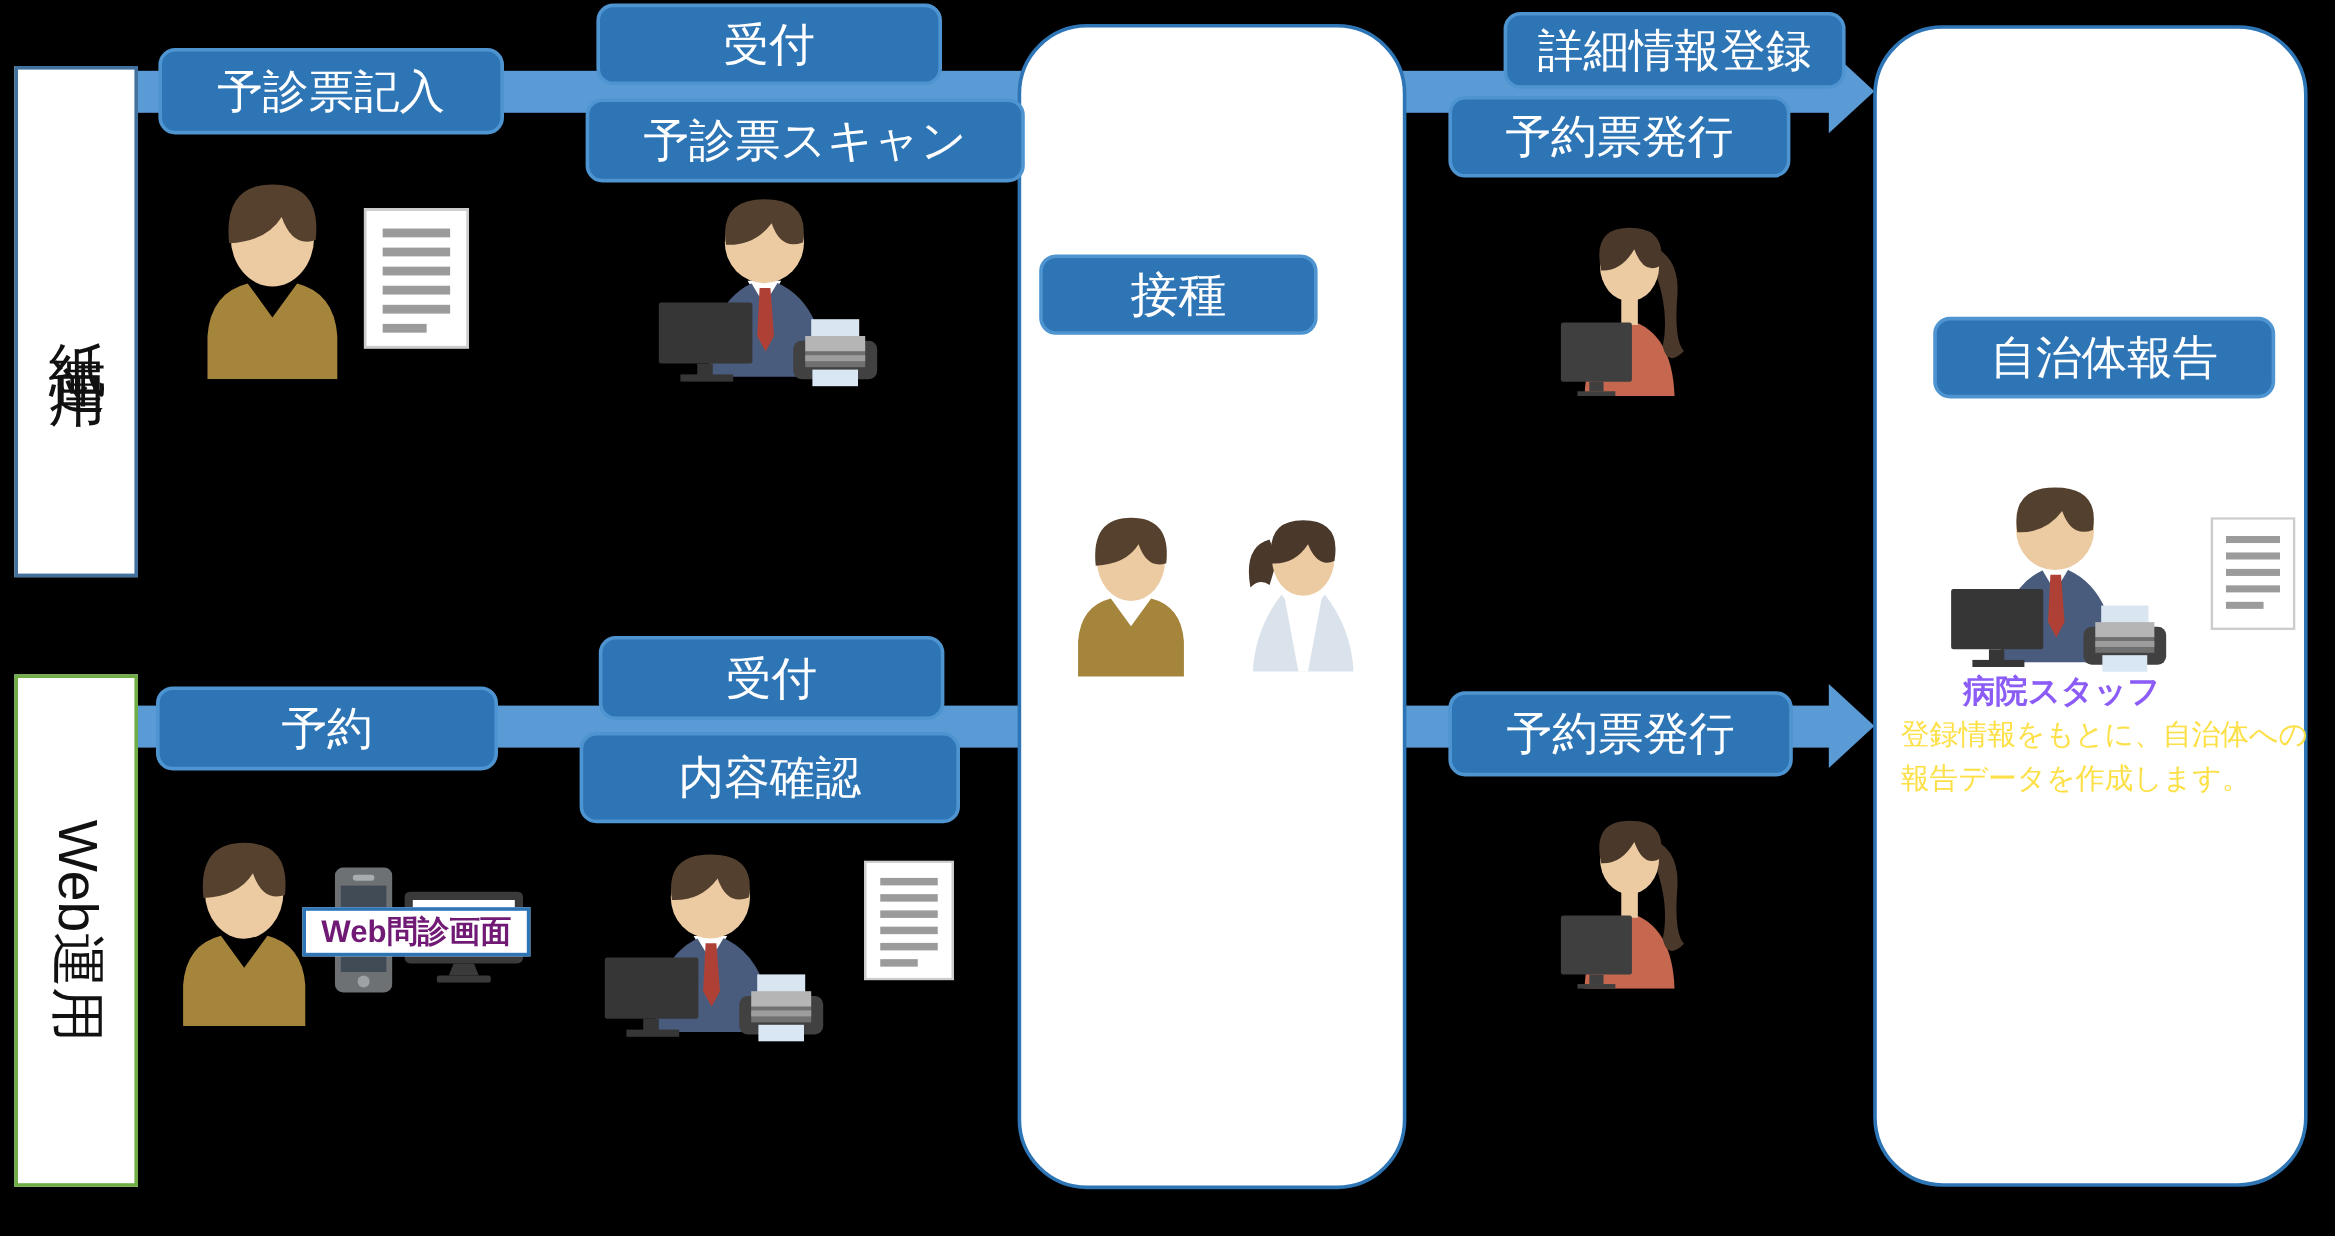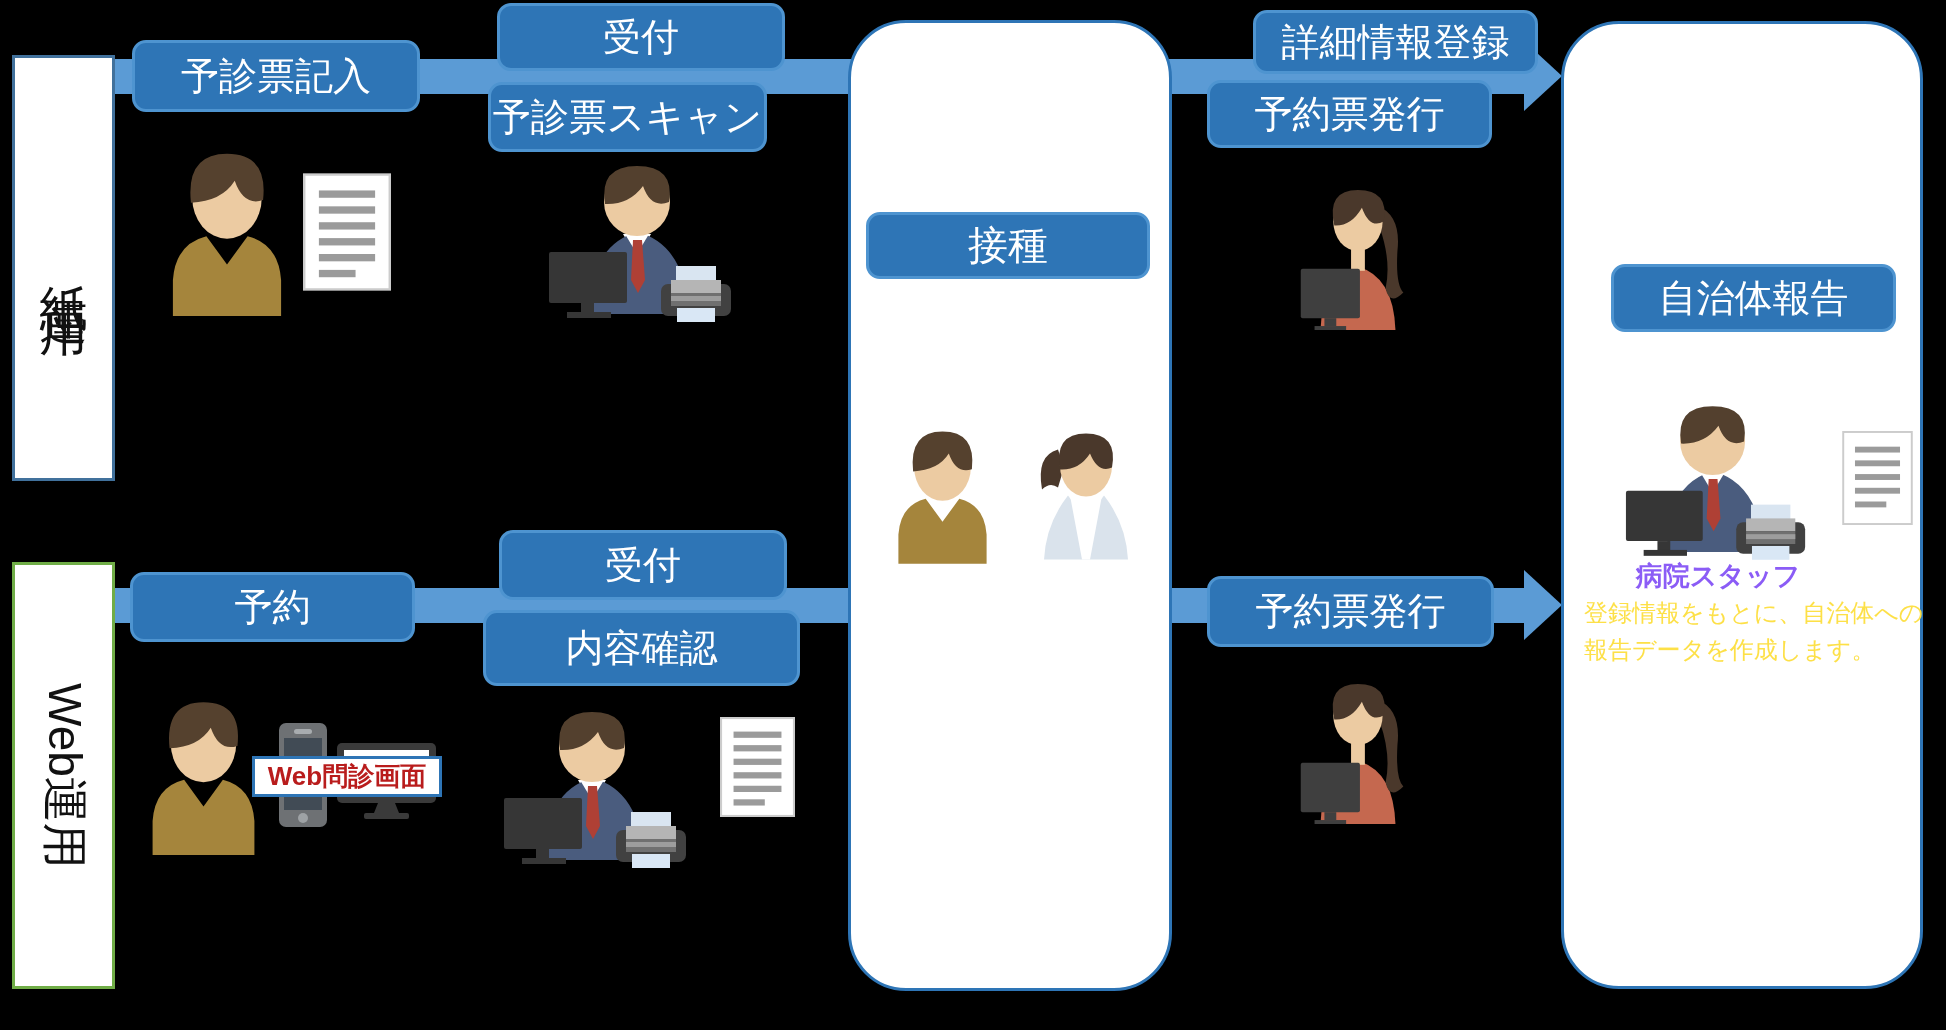--- a/index.html
+++ b/index.html
@@ -17,21 +17,21 @@
   .lane-web{border:3px solid #70AD47;}
   .lane-paper .vtxt{writing-mode:vertical-rl;text-orientation:upright;
       font-size:48px;letter-spacing:14px;color:#111;}
   .lane-web .rtxt{transform:rotate(90deg);white-space:nowrap;font-size:46px;color:#111;}
   .step{position:absolute;background:#2E75B6;border:3px solid #4E94D0;border-radius:14px;
       color:#FFFFFF;display:flex;align-items:center;justify-content:center;
       font-size:38px;z-index:3;box-sizing:border-box;}
   .fig{position:absolute;z-index:4;}
   .weblabel{position:absolute;z-index:5;background:#FFFFFF;border:3px solid #2E75B6;
       display:flex;align-items:center;justify-content:center;
-      font-size:26px;font-weight:bold;color:#b91c1c;box-sizing:border-box;}
+      font-size:26px;font-weight:bold;color:#701a75;box-sizing:border-box;}
   .stafflabel{position:absolute;z-index:4;font-size:27px;font-weight:bold;color:#8b5cf6;text-align:center;}
   .desc{position:absolute;z-index:4;font-size:24px;line-height:37px;color:#fde047;}
 </style>
 </head>
 <body>
 
 <div id="canvas">
 
   <div class="band" style="left:108px;top:59px;width:1418px;"></div>
   <div class="ah" style="left:1524px;top:41px;"></div>
@@ -43,25 +43,25 @@
 
   <div class="lane lane-paper" style="left:12px;top:55px;width:97px;height:420px;">
     <span class="vtxt">紙運用</span>
   </div>
   <div class="lane lane-web" style="left:12px;top:562px;width:97px;height:421px;">
     <span class="rtxt">Web運用</span>
   </div>
 
   <div class="step" style="left:132px;top:40px;width:288px;height:72px;font-family:Liberation Mono, monospace;">予診票記入</div>
   <div class="step" style="left:497px;top:3px;width:288px;height:68px;">受付</div>
-  <div class="step" style="left:488px;top:82px;width:279px;height:70px;">予診票スキャン</div>
+  <div class="step" style="left:488px;top:82px;width:366px;height:70px;">予診票スキャン</div>
   <div class="step" style="left:1207px;top:10px;width:285px;height:64px;margin-left:46px;">詳細情報登録</div>
   <div class="step" style="left:1207px;top:80px;width:285px;height:68px;">予約票発行</div>
 
-  <div class="step" style="left:866px;top:212px;width:284px;height:67px;font-size:40px;">接種</div>
+  <div class="step" style="left:866px;top:212px;width:232px;height:67px;font-size:40px;">接種</div>
 
   <div class="step" style="left:1611px;top:264px;width:285px;height:68px;">自治体報告</div>
 
   <div class="step" style="left:130px;top:572px;width:285px;height:70px;">予約</div>
   <div class="step" style="left:499px;top:530px;width:288px;height:70px;">受付</div>
   <div class="step" style="left:483px;top:610px;width:317px;height:76px;">内容確認</div>
   <div class="step" style="left:1207px;top:576px;width:287px;height:71px;">予約票発行</div>
 
   <svg class="fig" style="left:160px;top:146px;" width="134" height="170" viewBox="0 0 100 132">
     <path d="M8 132 L8 104 Q10 76 34 70 L50 92 L66 70 Q90 76 92 104 L92 132 Z" fill="#A5853C"></path>

